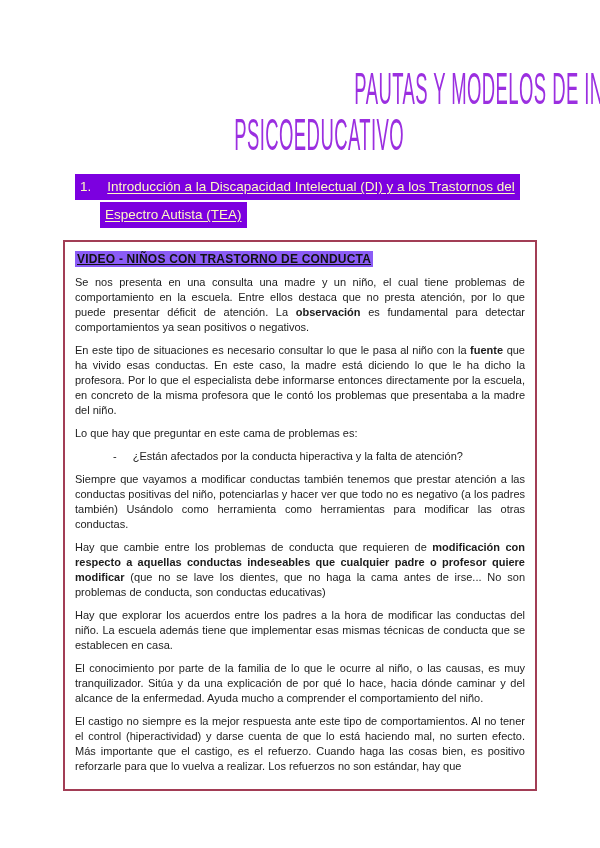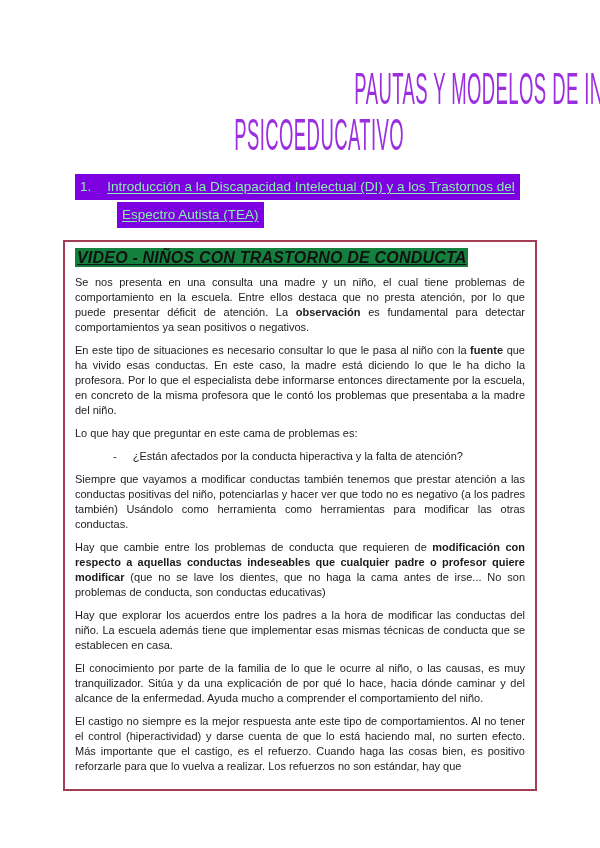--- a/index.html
+++ b/index.html
@@ -17,45 +17,44 @@
     font-size:44px;line-height:46px;font-weight:400;
     letter-spacing:1px;white-space:nowrap;
     transform:scaleX(0.42);transform-origin:50% 50%;
   }
   .title-row{text-align:center;}
   .title-row+.title-row{margin-top:0px;padding-left:39px;}
 
   
   .section-heading{margin:16px 0 0 75px;font-size:13.5px;line-height:21px;}
   .h-row{margin-bottom:2px;}
-  .h-row2{margin-left:42px;}
+  .h-row2{margin-left:25px;}
   .h-hl{
-    background:#7c00e0;color:#86efac;
+    background:#7c00e0;color:#fef9c3;
     padding:2px 5px 3px 5px;
     display:inline-block;
   }
   .h-num{text-decoration:none;display:inline-block;}
   .h-gap{display:inline-block;width:16px;}
   .h-underline{text-decoration:underline;text-underline-offset:2px;}
 
   
   .video-box{
     margin:12px 63px 0 63px;
     border:2px solid #a23d55;
     padding:5px 10px 7px 10px;
     box-sizing:border-box;
   }
   .video-heading{margin:2px 0 1px 0;}
   .video-heading-hl{
-    background:#15803d;color:#111;
-    font-weight:bold;font-size:16px;
+    background:#8b5cf6;color:#111;
+    font-weight:bold;font-size:12px;
     text-decoration:underline;
     padding:1px 2px;
     letter-spacing:0.2px;
-    font-style:italic;
   }
   .video-box p{
     margin:8px 0;
     font-size:11px;line-height:15px;
     color:#1c1c1c;text-align:justify;
   }
   .video-box p strong{font-weight:bold;}
   .bullet-row{
     display:flex;margin:6px 0 6px 38px;
     font-size:11px;line-height:15px;color:#1c1c1c;

